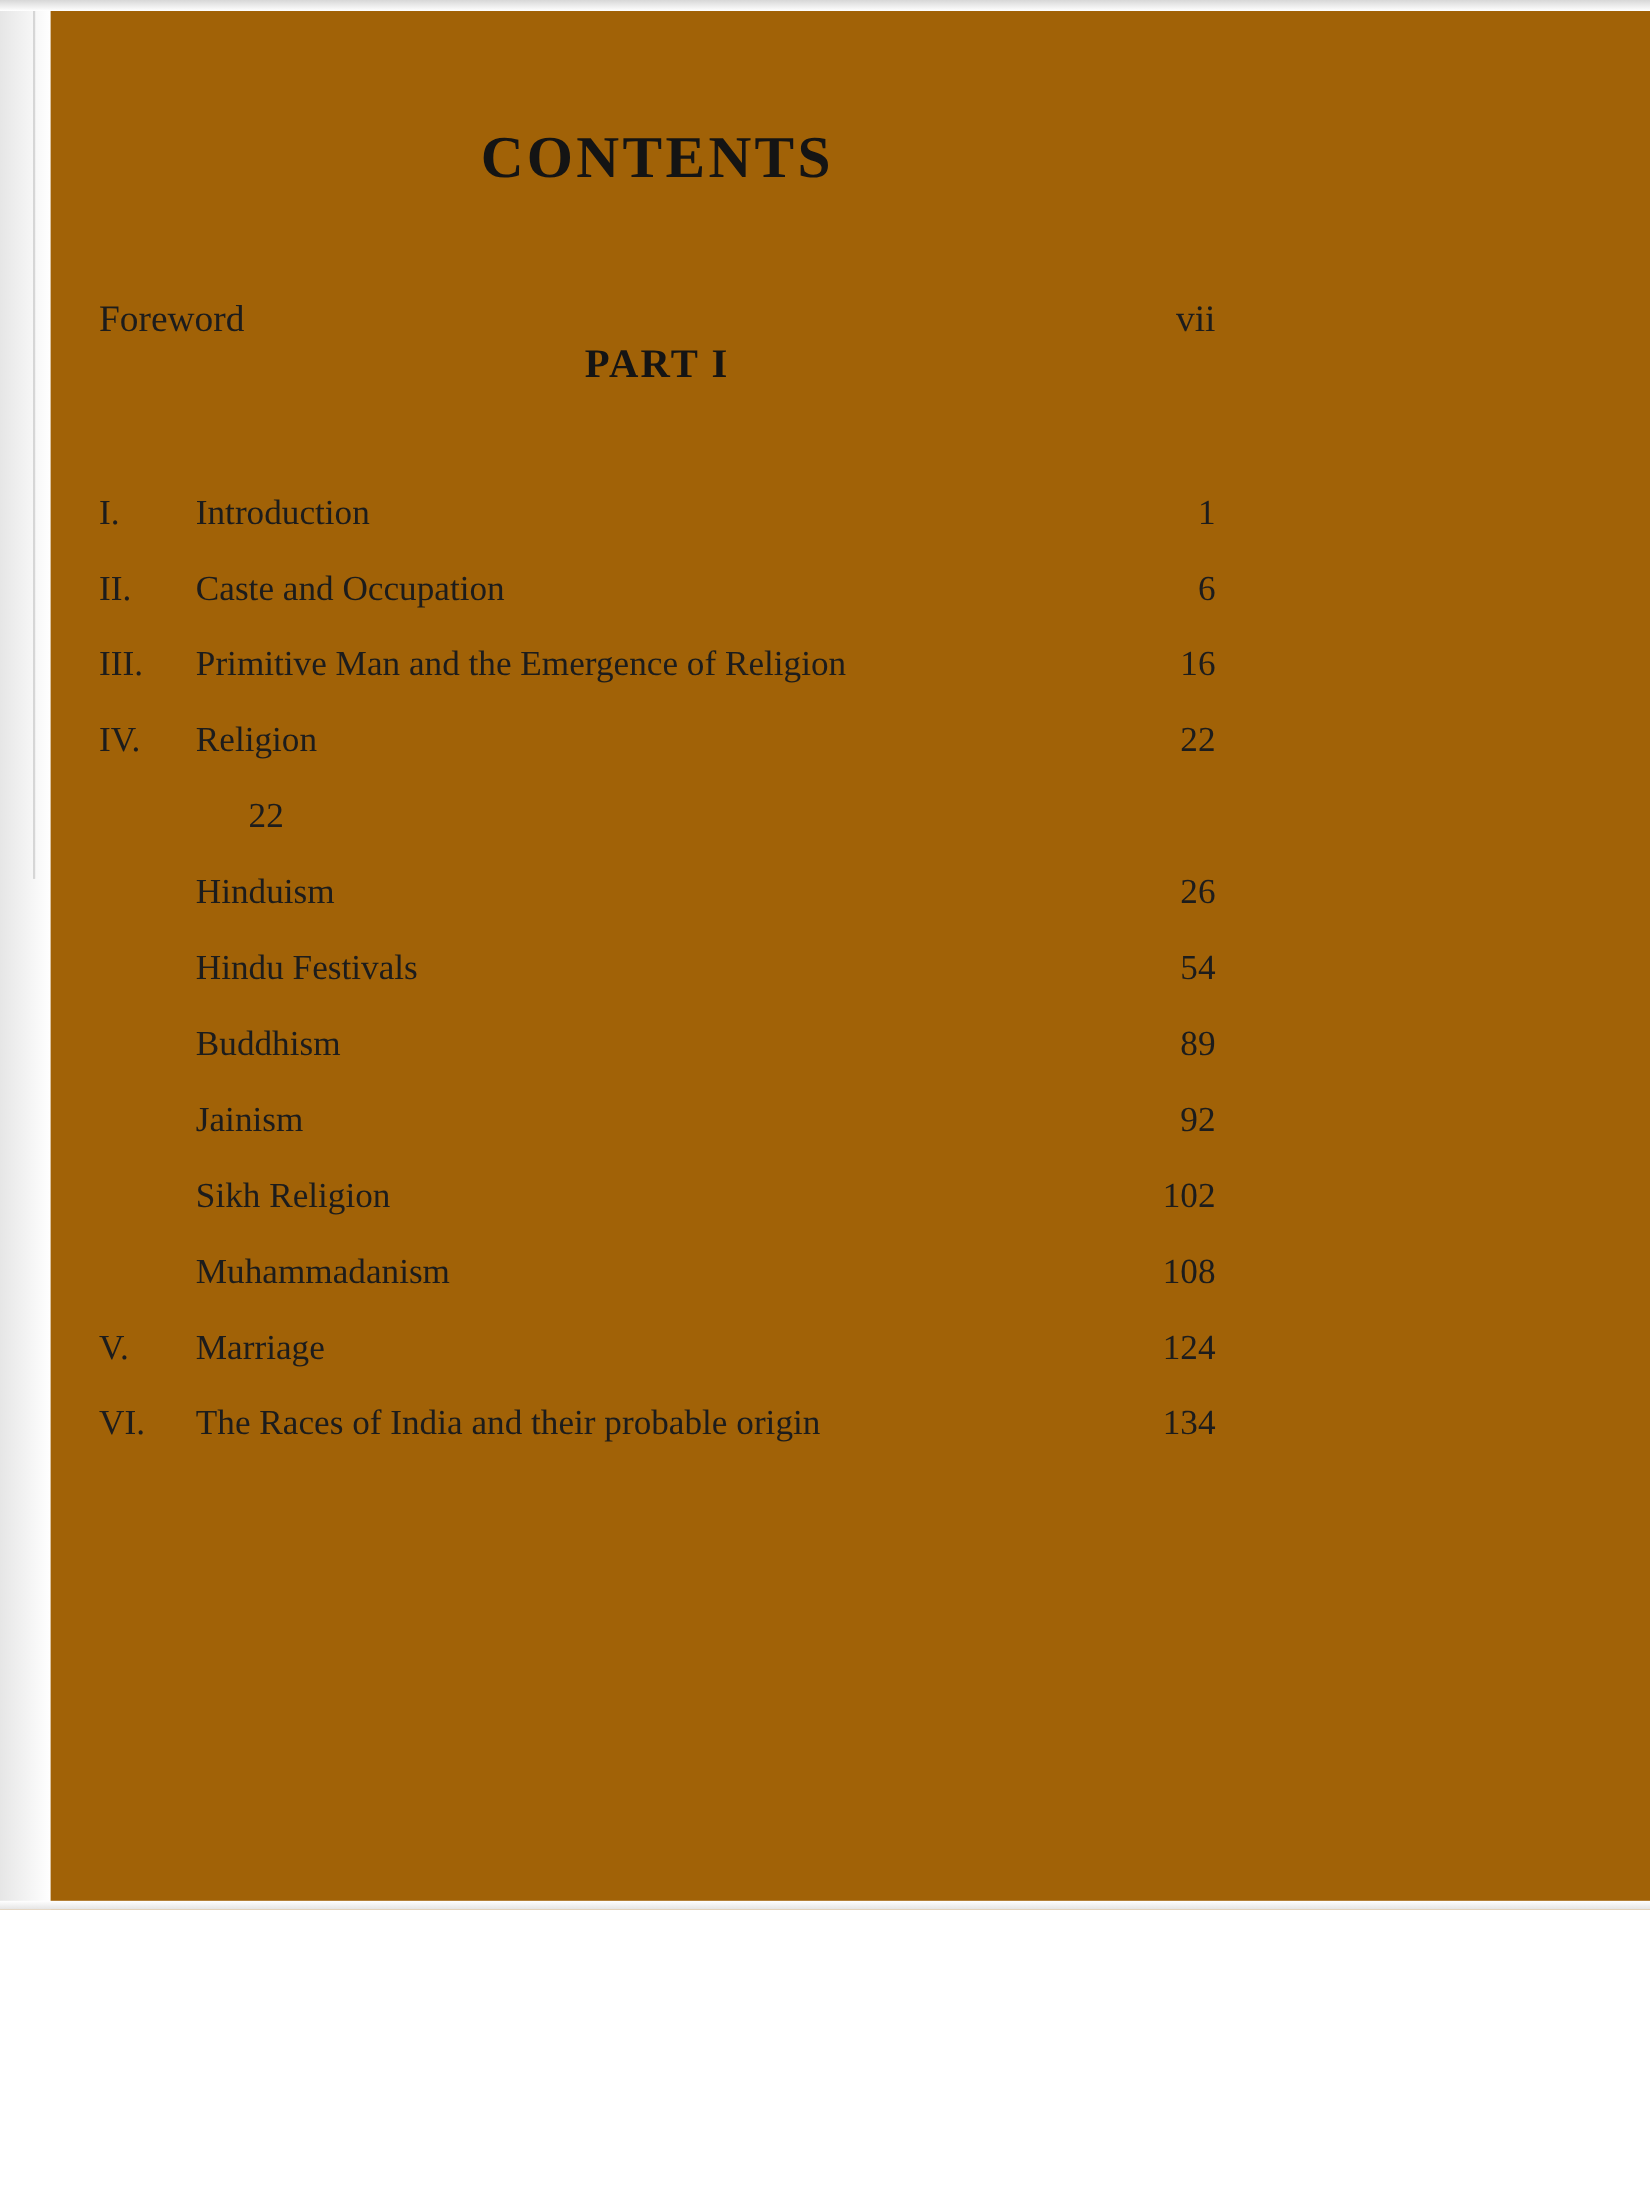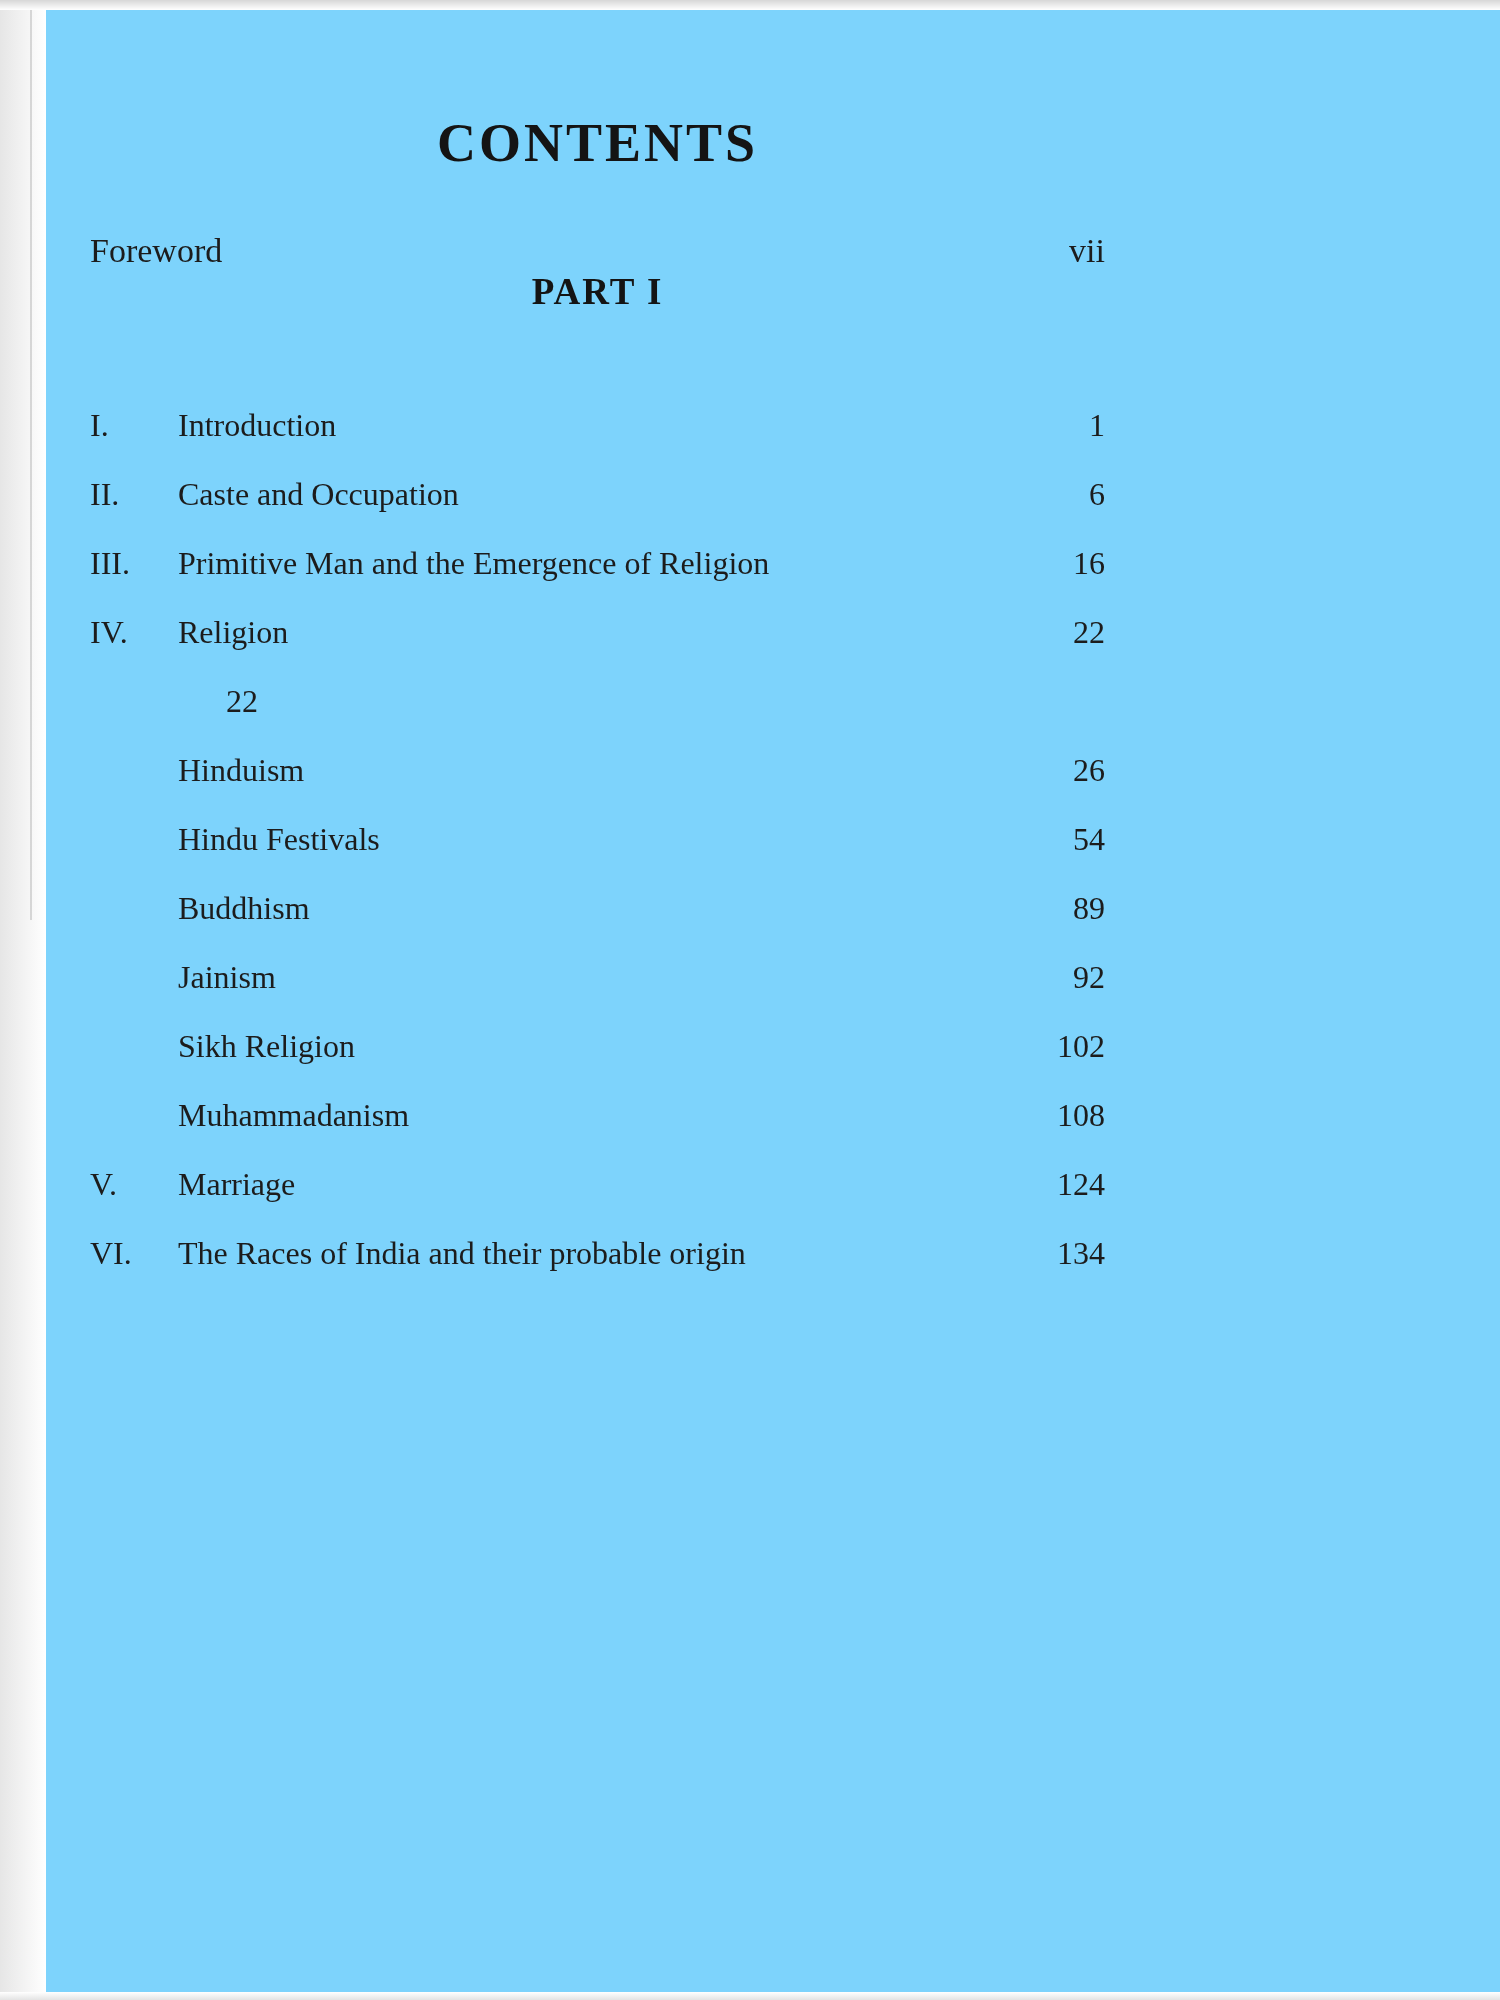--- a/index.html
+++ b/index.html
@@ -3,22 +3,22 @@
 <meta charset="utf-8">
 <style>
   html, body {
     margin: 0;
     padding: 0;
     background: #ffffff;
   }
   .page {
     position: relative;
     width: 1500px;
-    height: 2000px;
-    background: #7dd3fc;
+    height: 1736px;
+    background: #a16207;
     overflow: hidden;
     font-family: "Liberation Serif", "DejaVu Serif", serif;
     color: #1c1c1c;
   }
   
   .scan-top {
     position: absolute;
     top: 0; left: 0;
     width: 100%; height: 10px;
     background: linear-gradient(to bottom, #d7d7d7, #ffffff);
@@ -51,21 +51,21 @@
   .doc-title {
     margin: 0;
     padding-top: 112px;
     text-align: center;
     font-size: 54px;
     font-weight: 700;
     letter-spacing: 3px;
     color: #141414;
   }
   .foreword-row {
-    margin-top: 58px;
+    margin-top: 98px;
     display: flex;
     justify-content: space-between;
     align-items: baseline;
     font-size: 34px;
   }
   .part-heading {
     text-align: center;
     font-size: 37px;
     font-weight: 700;
     letter-spacing: 2px;

